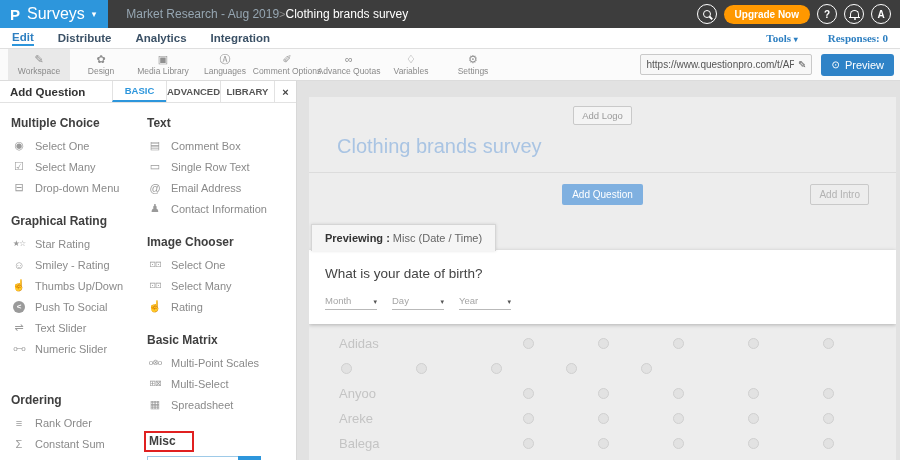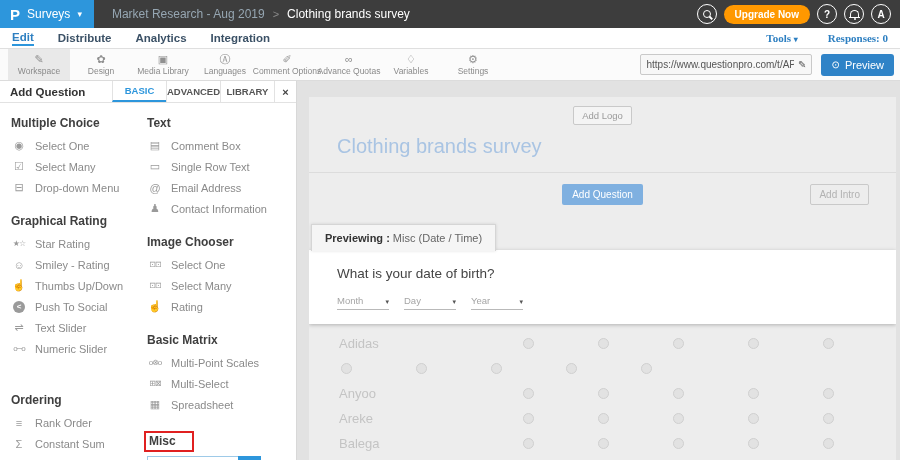--- a/index.html
+++ b/index.html
@@ -3,23 +3,23 @@
 <meta charset="utf-8">
 <style>
   * { margin:0; padding:0; box-sizing:border-box; }
   body { font-family:"Liberation Sans", sans-serif; background:#e2e2e2; }
   .app { width:900px; height:460px; overflow:hidden; display:flex; flex-direction:column; background:#e2e2e2; }
 
   
   .topbar { height:28px; background:#3d3d3d; display:flex; align-items:center; flex:none; }
   .logo-block { background:#2d96dc; height:100%; display:flex; align-items:center; padding:0 12px 0 10px; gap:7px; color:#fff; cursor:pointer; }
   .logo-p { font-weight:bold; font-size:15px; }
-  .logo-label { font-size:12px; }
+  .logo-label { font-size:16px; }
   .logo-caret { font-size:9px; }
-  .breadcrumb { margin-left:18px; font-size:12px; display:flex; gap:8px; align-items:center; }
+  .breadcrumb { margin-left:18px; font-size:12px; display:flex; gap:0; align-items:center; }
   .crumb-parent { color:#96a6b2; }
   .crumb-sep { color:#8a8a8a; font-size:11px; }
   .crumb-current { color:#fff; }
   .topbar-right { margin-left:auto; display:flex; align-items:center; gap:7px; padding-right:9px; }
   .circle-btn { width:20px; height:20px; border:1px solid #fff; border-radius:50%; display:flex; align-items:center; justify-content:center; font-size:10px; font-weight:bold; color:#fff; cursor:pointer; flex:none; }
   .upgrade { background:#ff9800; border-radius:11px; padding:4px 11px; font-size:10px; font-weight:bold; color:#fff; cursor:pointer; }
   .search-glyph { position:relative; width:8px; height:8px; border:1.5px solid #fff; border-radius:50%; display:inline-block; }
   .search-glyph::after { content:""; position:absolute; width:4px; height:1.5px; background:#fff; transform:rotate(45deg); right:-3px; bottom:-1px; }
   .bell-glyph { position:relative; width:9px; height:7px; border:1px solid #fff; border-bottom:none; border-radius:5px 5px 0 0; display:inline-block; margin-top:-2px; }
   .bell-glyph::after { content:""; position:absolute; left:-2px; right:-2px; bottom:-1px; height:1px; background:#fff; }
@@ -77,21 +77,21 @@
   .survey-panel { background:#ededed; width:587px; height:364px; overflow:hidden; }
   .survey-head-top { text-align:center; padding-top:8px; }
   .add-logo-btn { display:inline-block; border:1px solid #c9c9c9; background:#f4f4f4; color:#9a9a9a; font-size:9.5px; padding:3px 8px; border-radius:2px; cursor:pointer; }
   .survey-title { margin-top:10px; padding:0 0 14px 28px; font-size:20px; color:#a9c4e3; border-bottom:1px solid #dcdcdc; }
   .survey-btn-row { height:43px; display:flex; align-items:center; justify-content:center; position:relative; }
   .add-question-btn { background:#7fb0e0; color:#fff; font-size:10px; padding:5px 10px; border-radius:2px; cursor:pointer; }
   .add-intro-btn { position:absolute; right:27px; border:1px solid #c9c9c9; color:#b2b2b2; font-size:10px; padding:4px 8px; border-radius:2px; cursor:pointer; }
   .preview-wrap { margin-top:8px; }
   .preview-tab { display:inline-block; margin-left:2px; background:#f5f5f5; border:1px solid #d5d5d5; border-bottom:none; padding:7px 13px; font-size:11px; color:#666; position:relative; z-index:2; box-shadow:0 0 3px rgba(0,0,0,.12); }
   .preview-tab .pv-strong { color:#333; font-weight:bold; }
-  .preview-card { background:#fff; box-shadow:0 1px 4px rgba(0,0,0,.25); padding:16px 0 14px 28px; position:relative; margin-top:-1px; }
+  .preview-card { background:#fff; box-shadow:0 1px 4px rgba(0,0,0,.25); padding:16px 0 14px 16px; position:relative; margin-top:-1px; }
   .question-text { font-size:13.5px; color:#444; margin-bottom:14px; }
   .dd-row { display:flex; gap:15px; }
   .dd { width:52px; border-bottom:1px solid #b9b9b9; display:flex; justify-content:space-between; align-items:flex-end; font-size:9.5px; color:#a5a5a5; padding-bottom:3px; cursor:pointer;text-align:right; }
   .dd-caret { color:#555; font-size:7px; }
   .matrix { padding-top:7px; }
   .matrix-row { display:flex; align-items:center; height:25px; }
   .m-label { width:182px; padding-left:30px; font-size:13px; color:#c4c4c4; flex:none; }
   .matrix-cells { display:flex; }
   .m-cell { width:75px; display:flex; justify-content:center; }
   .m-radio { width:11px; height:11px; border-radius:50%; background:#e2e2e2; border:1px solid #d0d0d0; cursor:pointer; }

